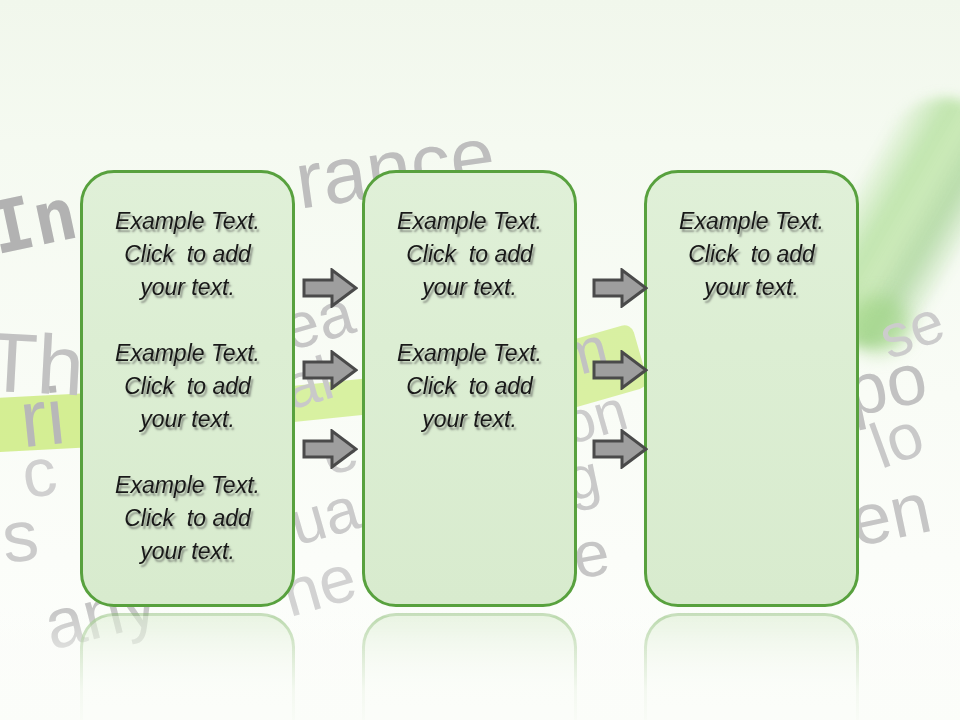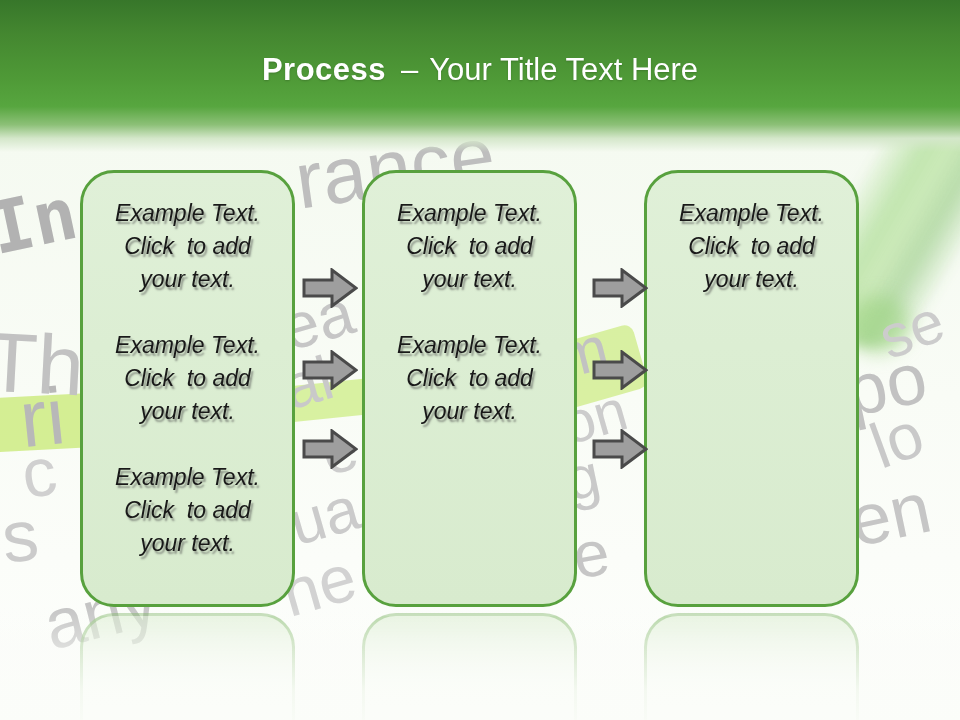--- a/index.html
+++ b/index.html
@@ -54,21 +54,21 @@
     position:absolute;left:0;top:605px;width:960px;height:115px;z-index:5;
     background:linear-gradient(180deg,rgba(250,252,248,0) 0%,rgba(250,252,248,0.5) 40%,
       rgba(251,253,249,0.88) 75%,rgba(251,253,249,0.96) 100%);
   }
   
   .boxes-layer{position:absolute;inset:0;z-index:6;}
   .process-box{
     position:absolute;top:170px;width:215px;height:437px;box-sizing:border-box;
     background:linear-gradient(180deg,#e0f0d8 0%,#dceed3 40%,#d8ebce 100%);
     border:3px solid #58a13e;border-radius:34px;
-    padding-top:24px;
+    padding-top:32px;
   }
   .box-1{left:80px;} .box-2{left:362px;} .box-3{left:644px;}
   .placeholder-para{
     margin:0 0 33px 0;text-align:center;white-space:pre-line;
     font-style:italic;font-size:23px;line-height:33px;color:#191919;
     text-shadow:2px 3px 2px rgba(75,75,75,0.55);
   }
   
   .arrows-layer{position:absolute;inset:0;z-index:6;}
   .block-arrow{position:absolute;width:56px;height:40px;}
@@ -106,25 +106,20 @@
       <span class="wm-word" style="left: 850px; top: 478px; font-size: 72px; color: rgb(198, 198, 198); transform: rotate(-12deg);">en</span>
     </div>
   <div class="pen-body"></div>
   <div class="pen-tip"></div>
 
   <div class="reflection refl-1"></div>
   <div class="reflection refl-2"></div>
   <div class="reflection refl-3"></div>
   <div class="bottom-fade"></div>
 
-  <div class="header">
-    <div class="title">
-      <span class="bold">Process</span><span class="dash">–</span><span class="rest">Your Title Text Here</span>
-    </div>
-  </div>
 
   <div class="boxes-layer">
       <div class="process-box box-1">
         <p class="placeholder-para">Example Text.
 Click &nbsp;to add
 your text.</p>
         <p class="placeholder-para">Example Text.
 Click &nbsp;to add
 your text.</p>
         <p class="placeholder-para">Example Text.

